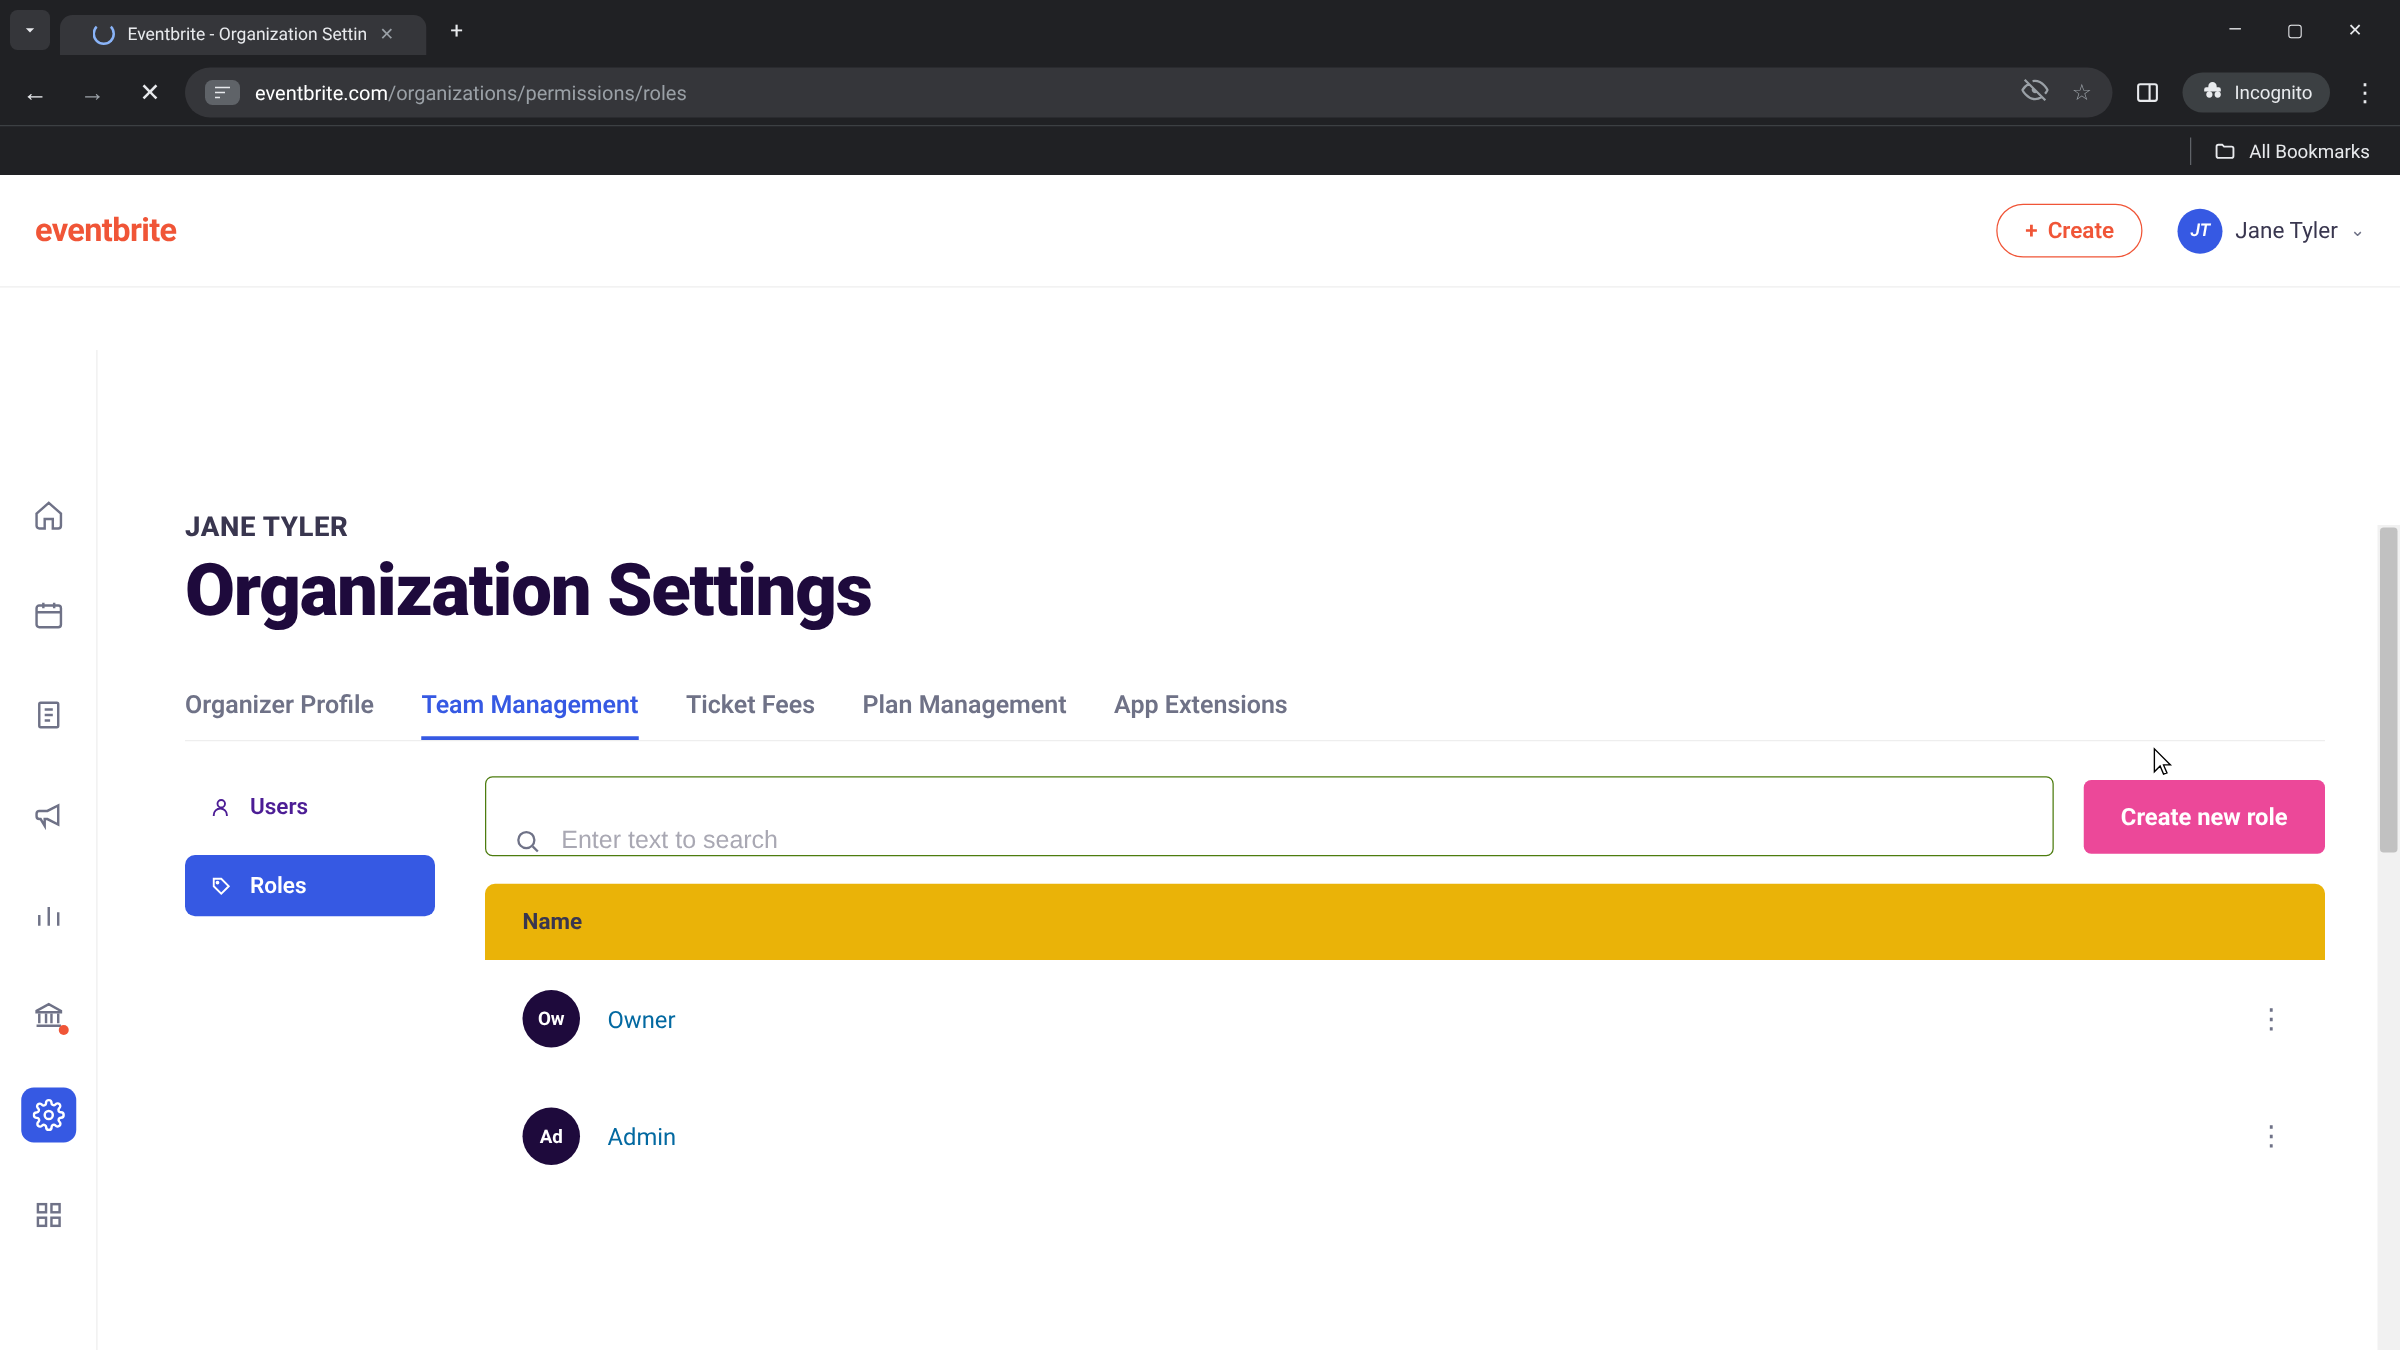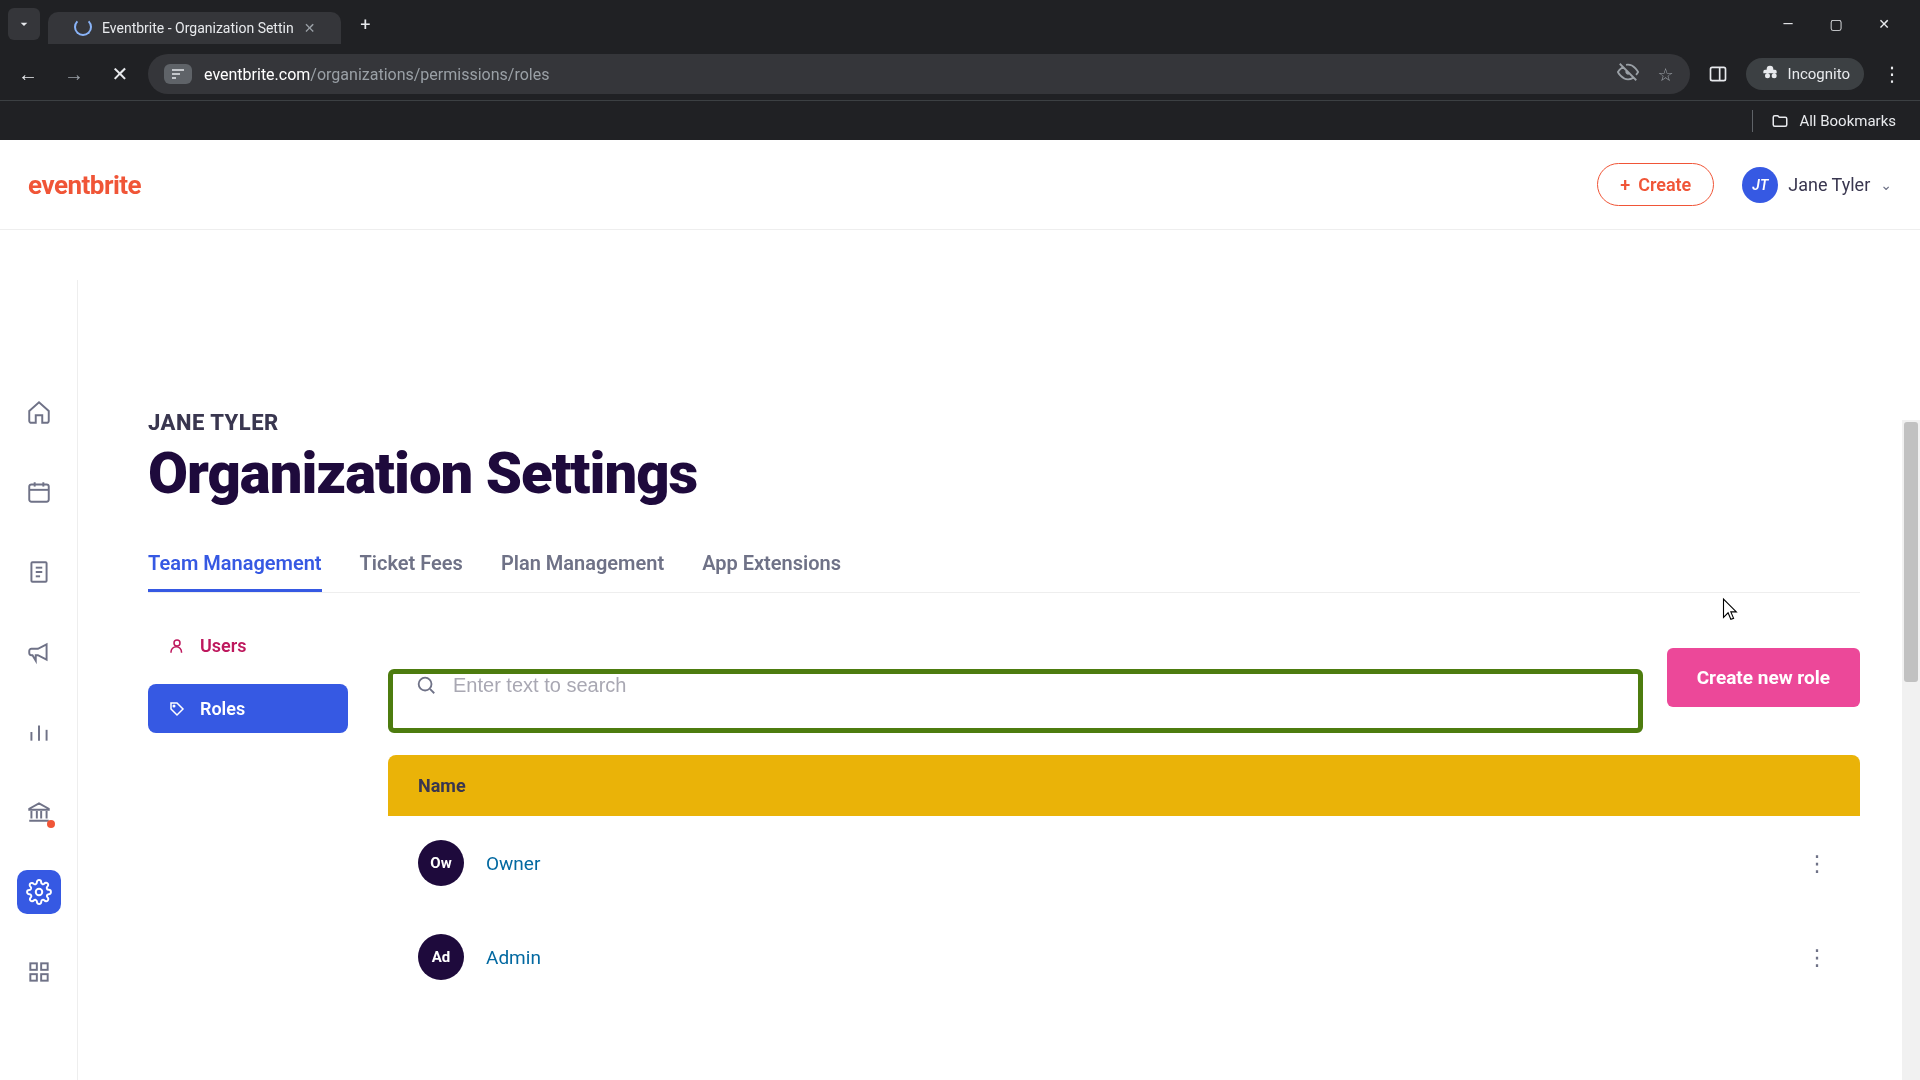--- a/index.html
+++ b/index.html
@@ -50,27 +50,27 @@
 .main { flex: 1; padding: 130px 60px 40px 70px; overflow-y: auto; }
 .org-name { text-transform: uppercase; font-size: 22px; font-weight: 800; color: #39364f; letter-spacing: 0.5px; margin-bottom: 4px; }
 .page-title { font-size: 58px; font-weight: 900; color: #1e0a3c; letter-spacing: -1px; margin-bottom: 30px; }
 
 .tabs { display: flex; gap: 38px; border-bottom: 1px solid #eee; margin-bottom: 28px; }
 .tab-link { padding: 14px 0; font-size: 20px; font-weight: 600; color: #6f7287; border-bottom: 3px solid transparent; }
 .tab-link.active { color: #3659e3; border-bottom-color: #3659e3; }
 
 .team-layout { display: flex; gap: 40px; }
 .subnav { width: 200px; display: flex; flex-direction: column; gap: 14px; }
-.subnav-item { display: flex; align-items: center; gap: 14px; padding: 14px 20px; border-radius: 8px; font-size: 18px; font-weight: 600; color: #be185d; }
+.subnav-item { display: flex; align-items: center; gap: 14px; padding: 14px 20px; border-radius: 8px; font-size: 18px; font-weight: 600; color: #4c1d95; }
 .subnav-item.active { background: #3659e3; color: #fff; }
 .subnav-item svg { width: 18px; height: 18px; }
 
 .content { flex: 1; }
 .search-row { display: flex; gap: 24px; align-items: center; margin-bottom: 22px; }
-.search-box { flex: 1; border: 5px solid #4d7c0f; border-radius: 6px; height: 64px; display: flex; align-items: flex-start; padding: 0 22px; gap: 16px; margin-top: 48px; }
+.search-box { flex: 1; border: 1px solid #4d7c0f; border-radius: 6px; height: 64px; display: flex; align-items: flex-end; padding: 0 22px; gap: 16px; }
 .search-box input { border: none; outline: none; font-size: 20px; flex: 1; color: #39364f; }
 .search-box input::placeholder { color: #a9a8b3; }
 .search-box svg { width: 22px; height: 22px; color: #6f7287; }
 .create-role-btn { background: #ec4899; color: #fff; border-radius: 6px; padding: 18px 30px; font-size: 19px; font-weight: 700; }
 
 .table-head { background: #eab308; border-radius: 8px 8px 0 0; padding: 20px 30px; }
 .th { font-size: 18px; font-weight: 700; color: #39364f; }
 .role-row { display: flex; align-items: center; padding: 24px 30px; gap: 22px; }
 .role-avatar { width: 46px; height: 46px; border-radius: 50%; background: #1e0a3c; color: #fff; display: flex; align-items: center; justify-content: center; font-size: 15px; font-weight: 700; }
 .role-name { font-size: 19px; color: #0369a1; }
@@ -219,20 +219,21 @@
         </svg>
     </div>
 
   </div>
 
   <div class="main">
     <div class="org-name">JANE TYLER</div>
     <h1 class="page-title">Organization Settings</h1>
 
     <div class="tabs">
+      <div class="tab-link">Organizer Profile</div>
       <div class="tab-link active">Team Management</div>
       <div class="tab-link">Ticket Fees</div>
       <div class="tab-link">Plan Management</div>
       <div class="tab-link">App Extensions</div>
     </div>
 
     <div class="team-layout">
       <div class="subnav">
         <div class="subnav-item">
           <svg viewBox="0 0 24 24" fill="none" stroke="currentColor" stroke-width="2">

